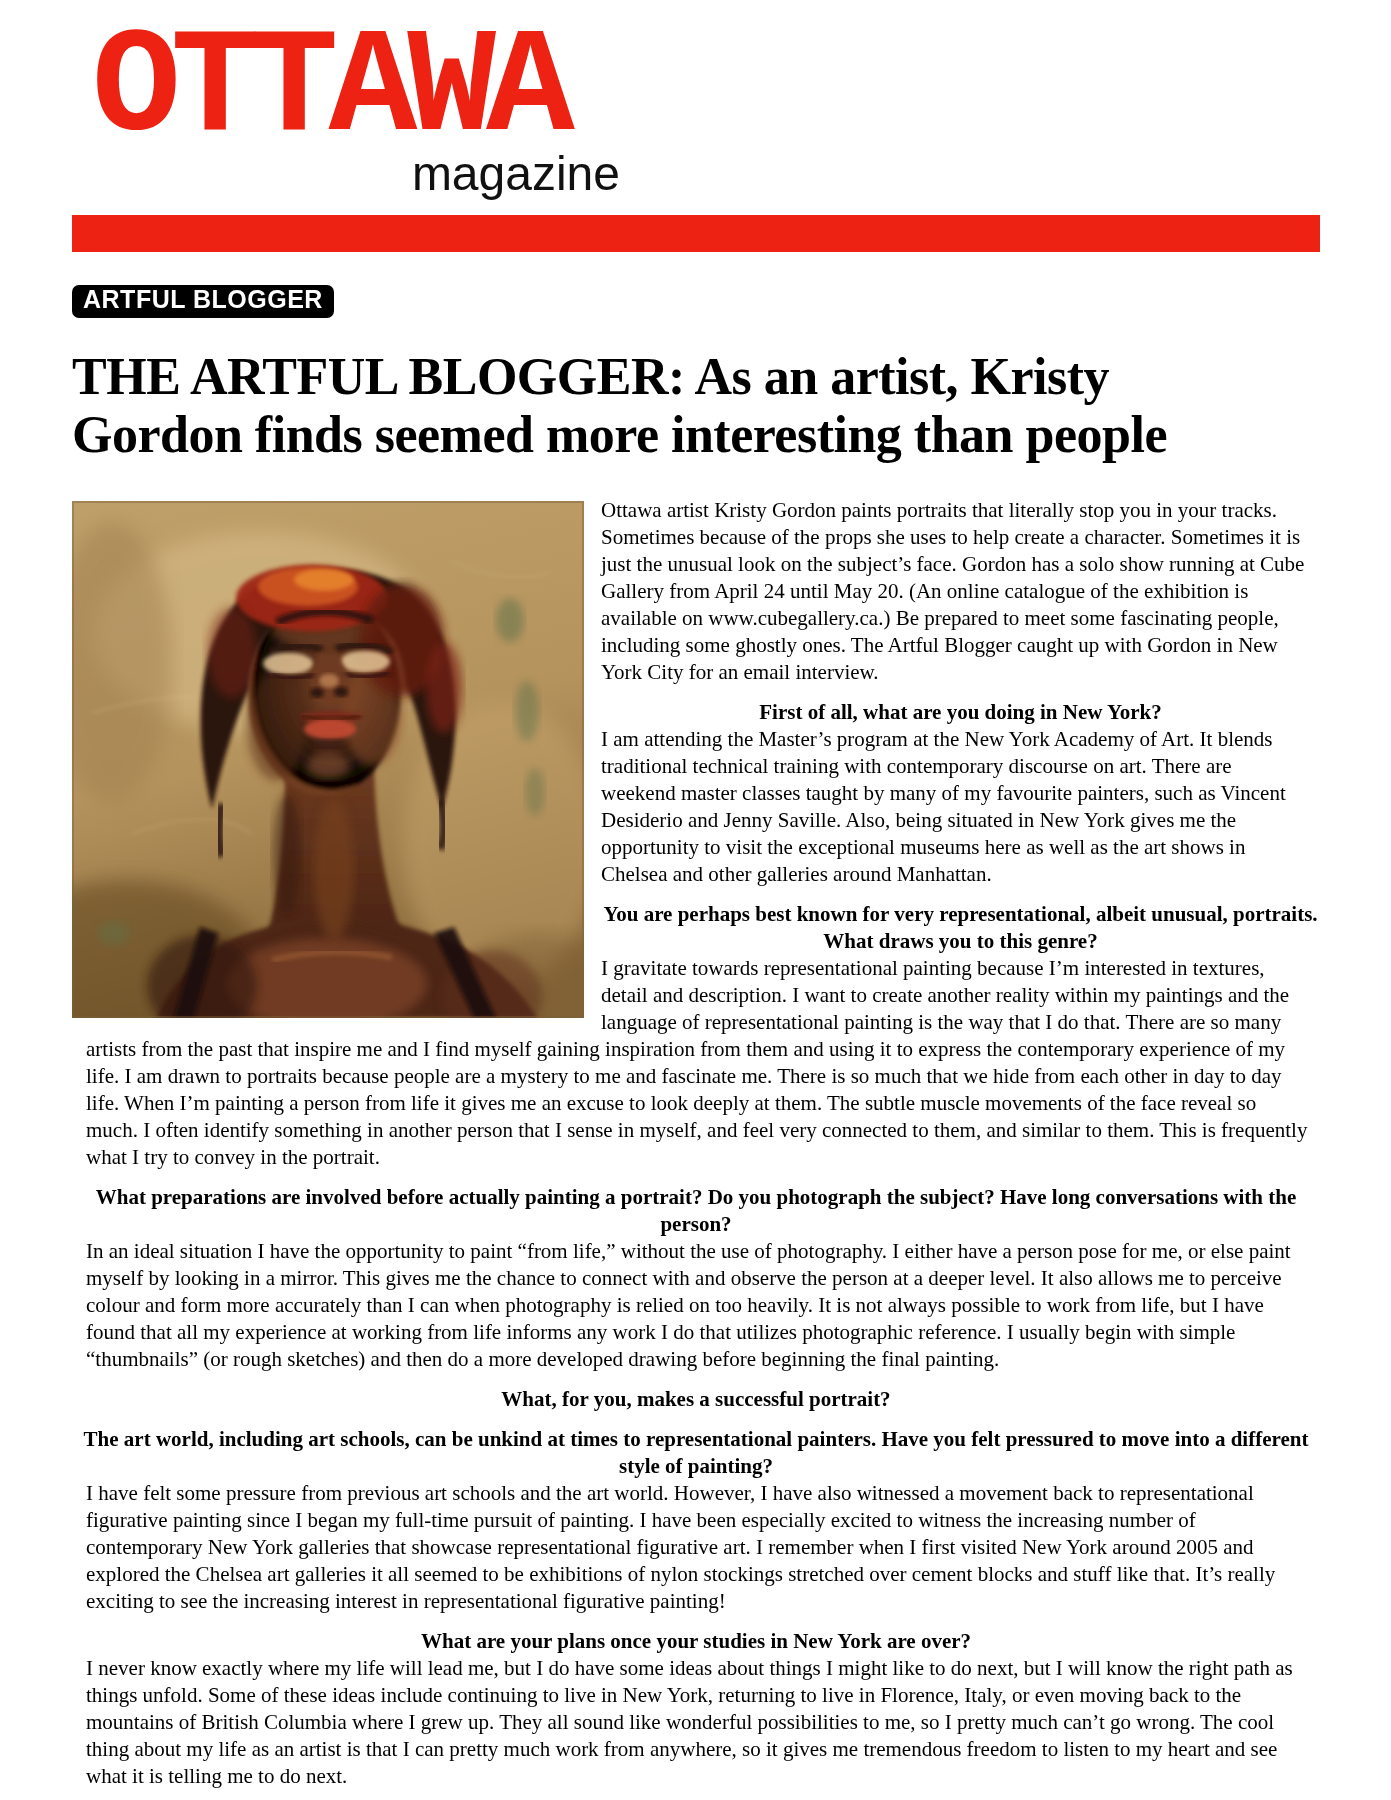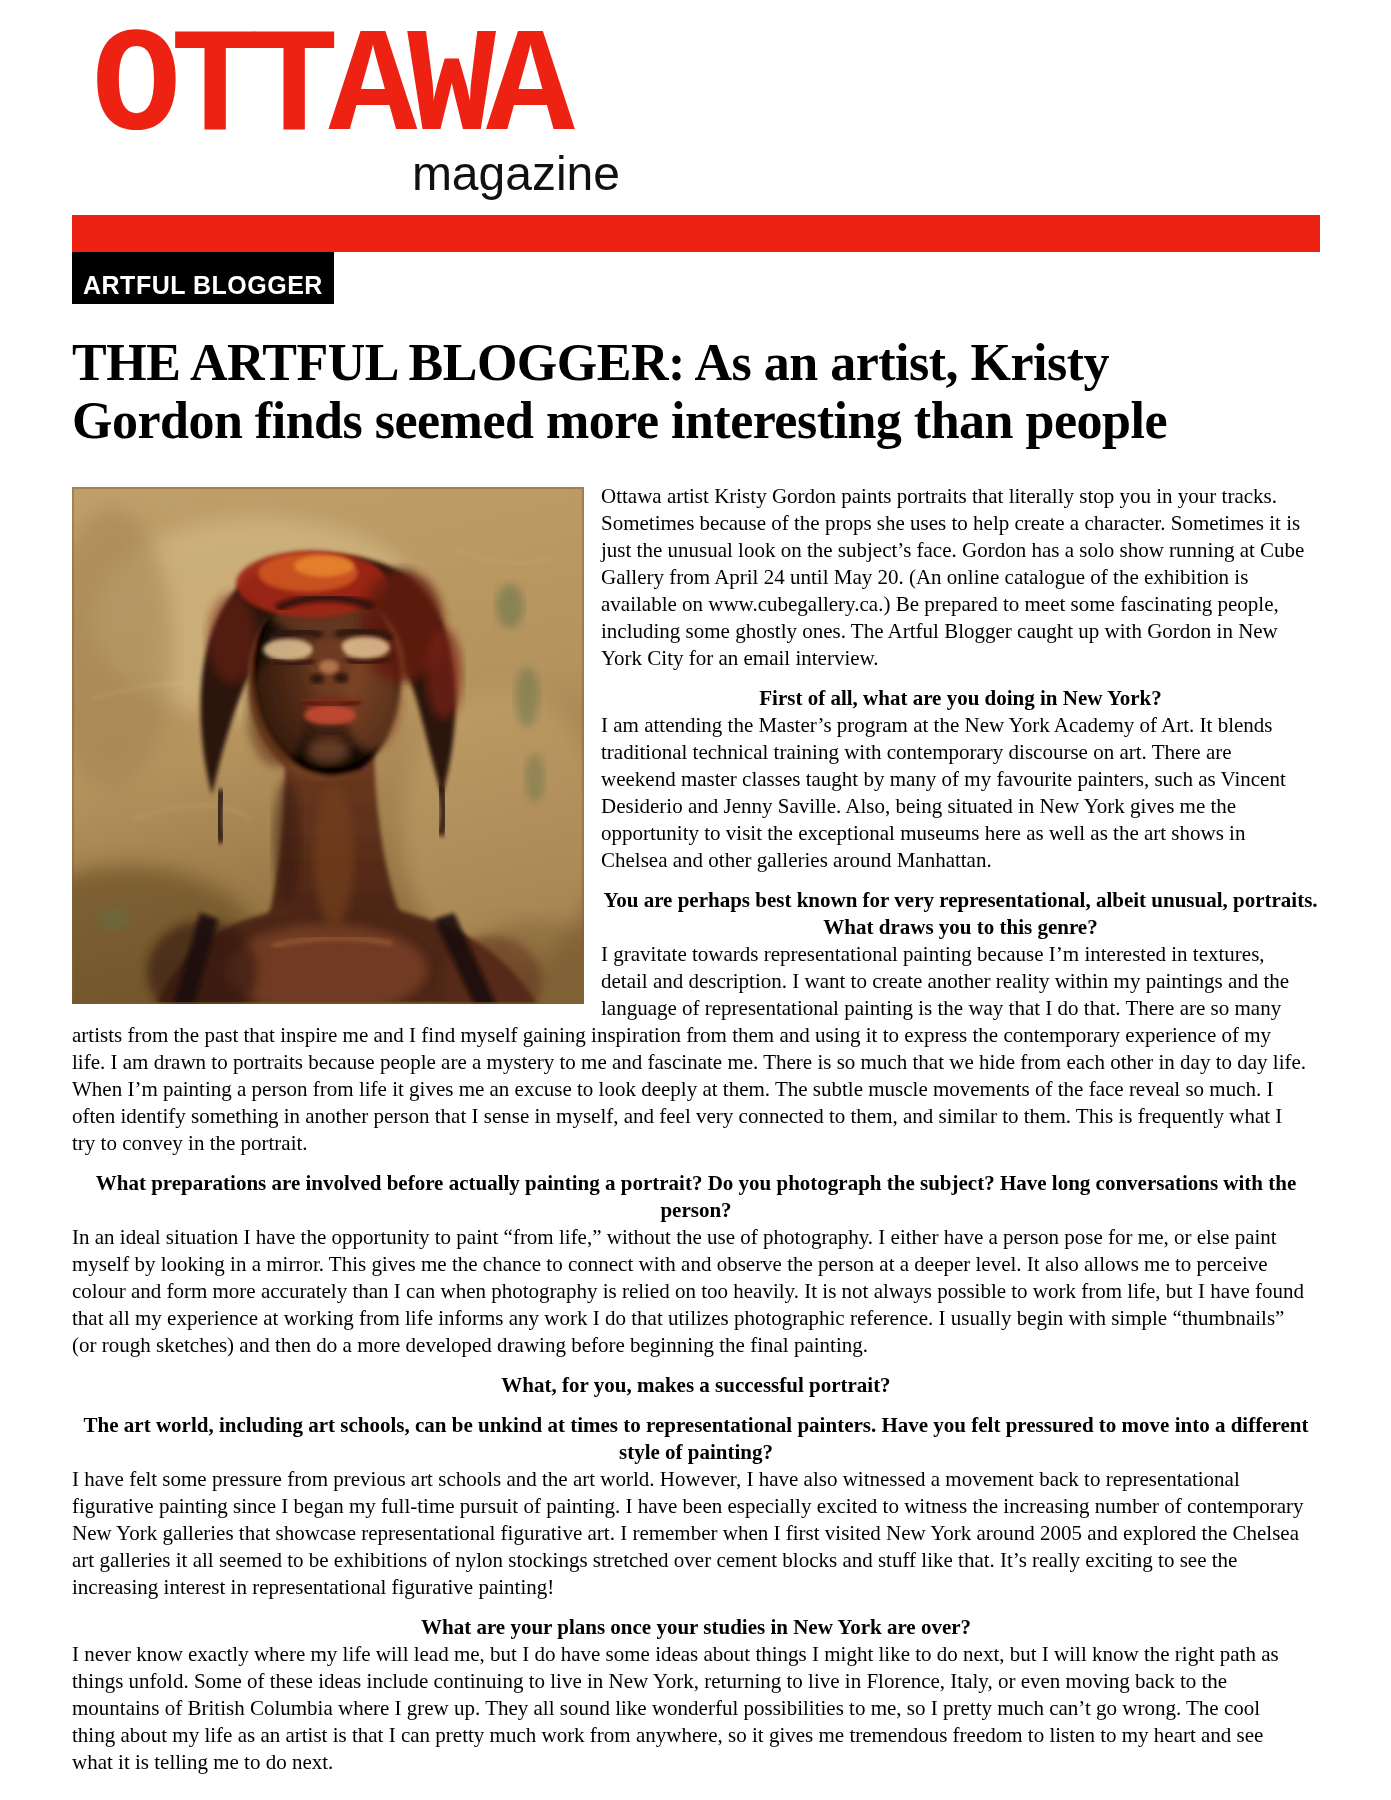--- a/index.html
+++ b/index.html
@@ -33,28 +33,30 @@
     font-family:"Liberation Sans","DejaVu Sans",sans-serif;
     font-size:48px;
     line-height:1.1;
     color:#111;
   }
   .redbar { height:37px; background:#ee2213; margin-top:14px; }
 
   
   .tag {
     display:inline-block;
+    margin-top:33px;
     background:#000;
     color:#fff;
     font-family:"Liberation Sans","DejaVu Sans",sans-serif;
     font-weight:bold;
     font-size:25px;
     line-height:1;
-    padding:21px 11px 6px 11px;
+    padding:2px 11px 6px 11px;
     letter-spacing:0.5px;
+    border-radius:7px;
   }
 
   
   h1.headline {
     margin:30px 0 0 0;
     font-weight:bold;
     font-size:52px;
     line-height:1.11;
     letter-spacing:-0.5px;
     color:#000;
@@ -64,21 +66,21 @@
   .article { margin-top:34px; font-size:21px; line-height:27px; }
   .portrait {
     float:left;
     width:512px; height:517px;
     margin:4px 17px 8px 0;
     display:block;
   }
   .byline { font-style:italic; margin:0 0 14px 0; }
   .article p { margin:0 0 13px 0; }
   .article p.q { font-weight:bold; margin:13px 0 0 0;text-align:center; }
-  .article p.a { margin:0 12px 13px 0; }
+  .article p.a { margin:0 12px 13px 0;padding-left:14px; }
 </style>
 </head>
 <body>
 
 <div class="page">
   <div class="inner">
 
     <div class="masthead">
       <span class="logo">OTTAWA</span>
       <span class="magazine">magazine</span>

